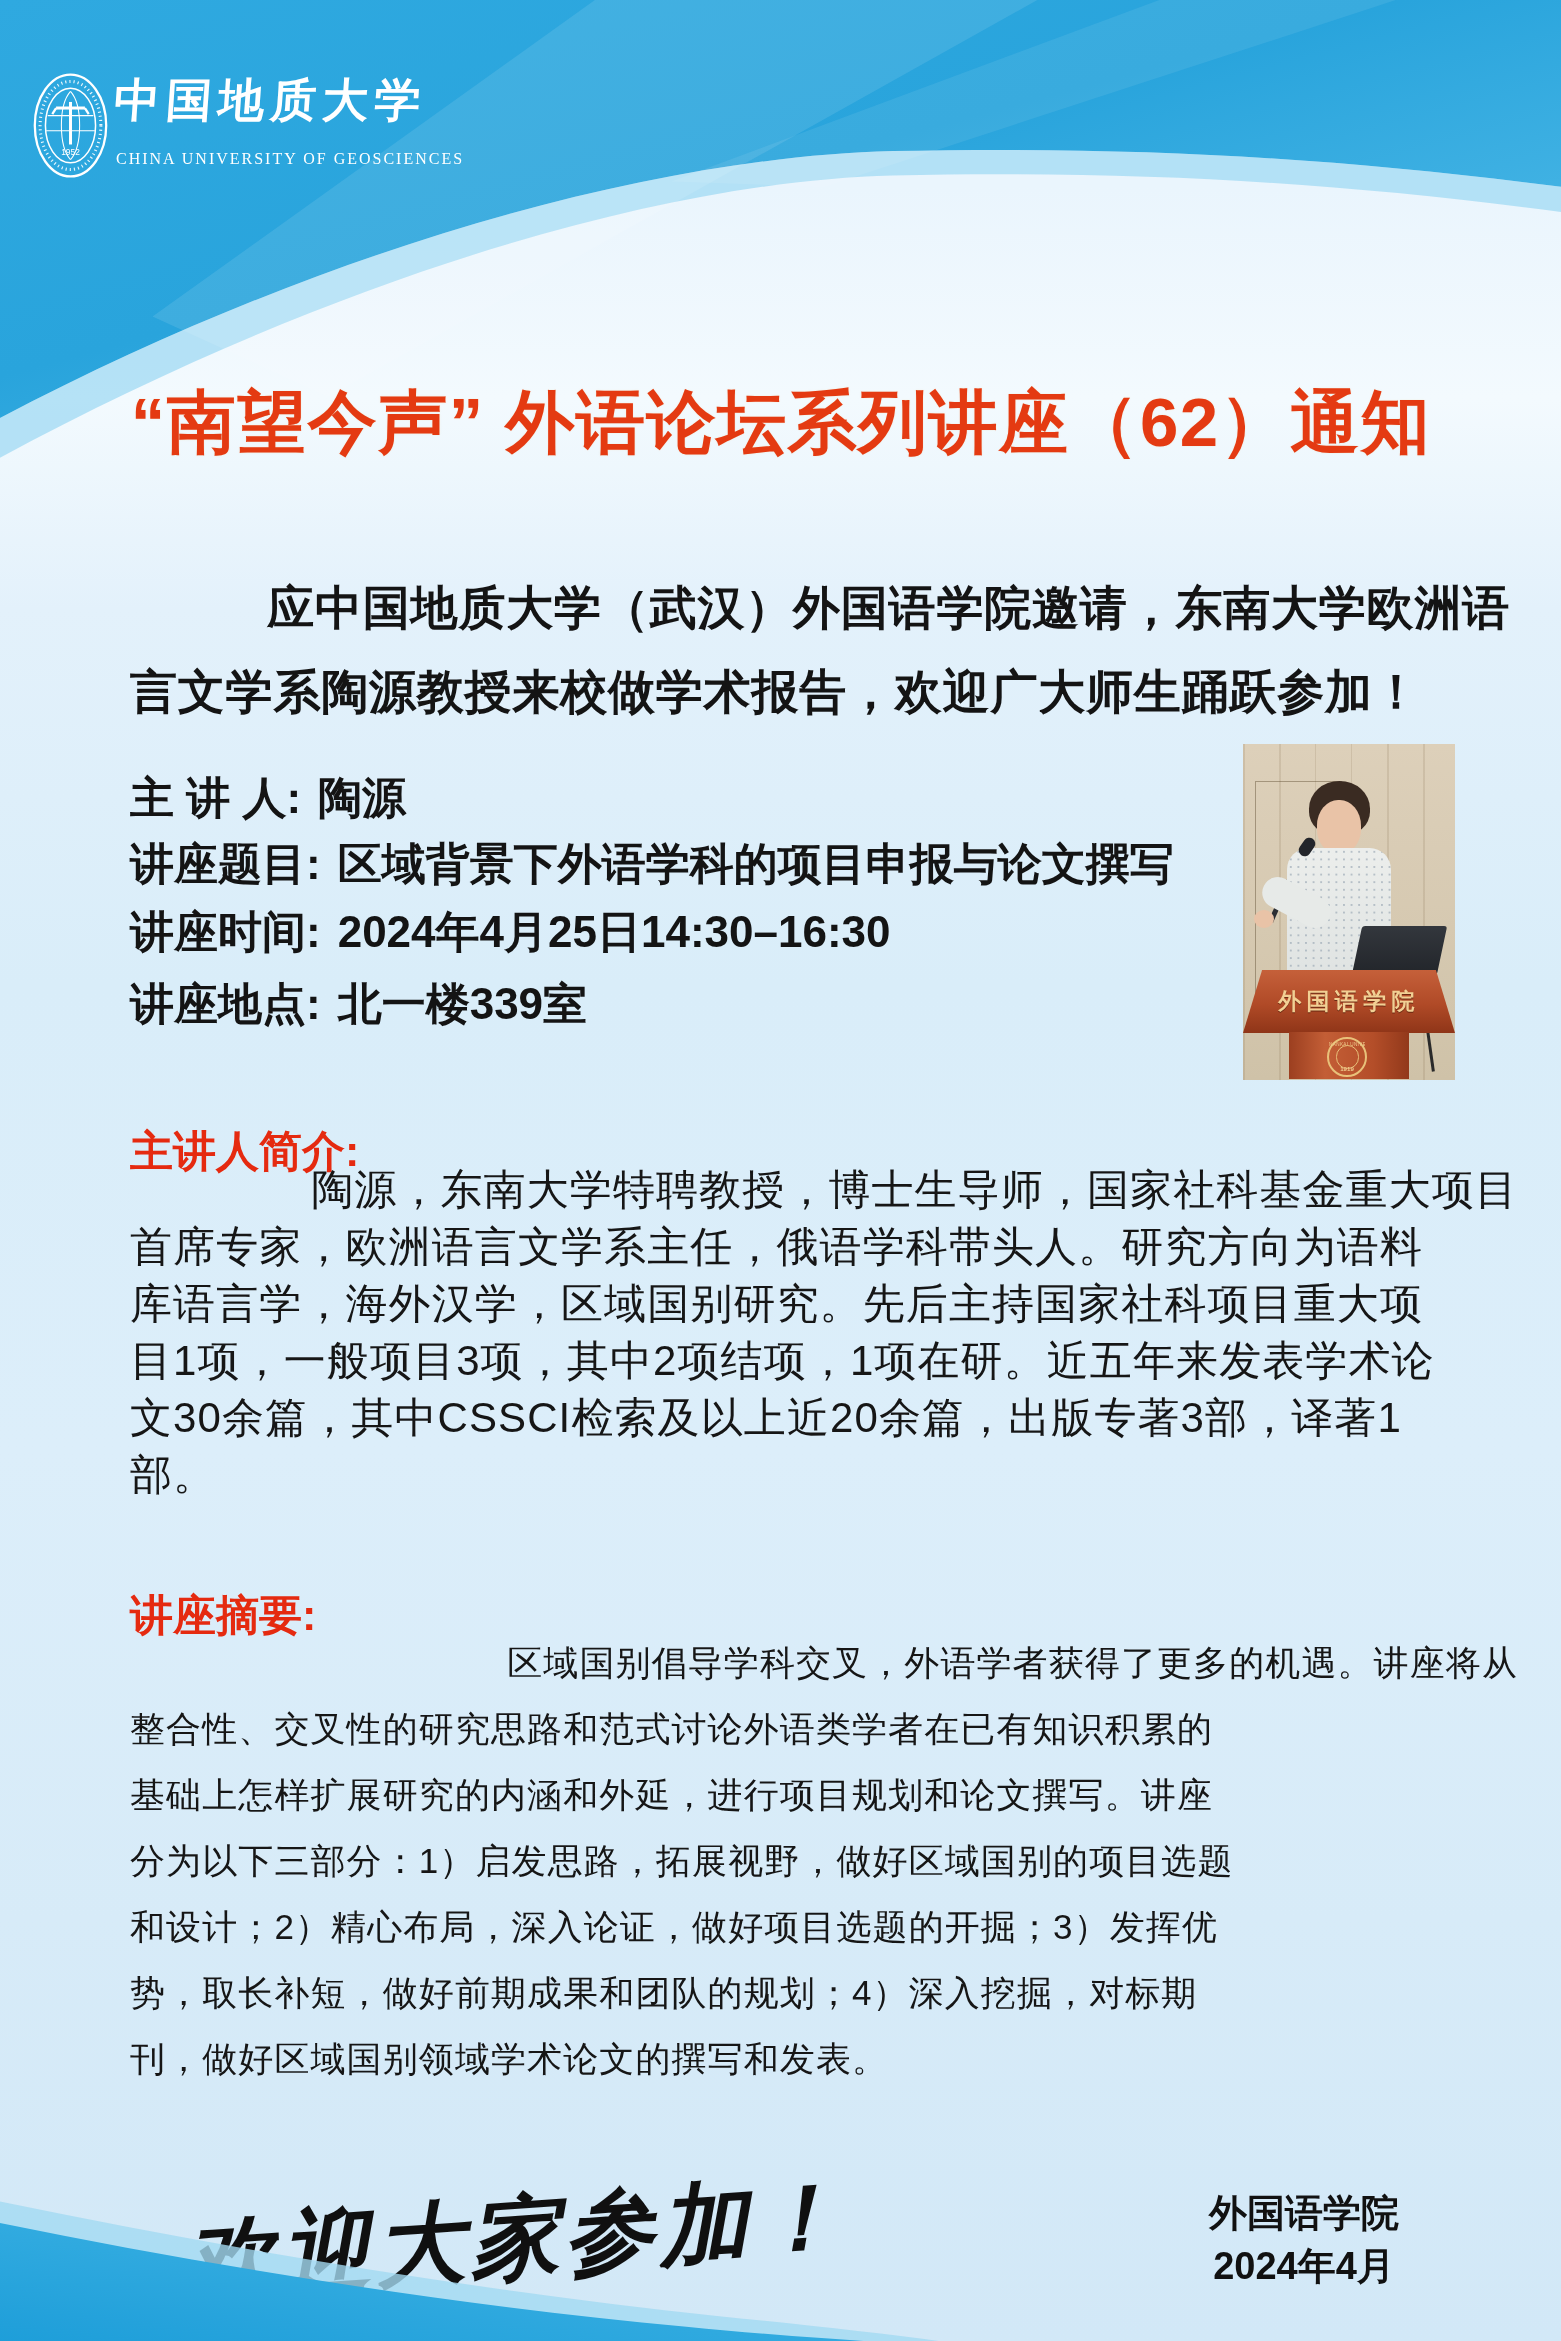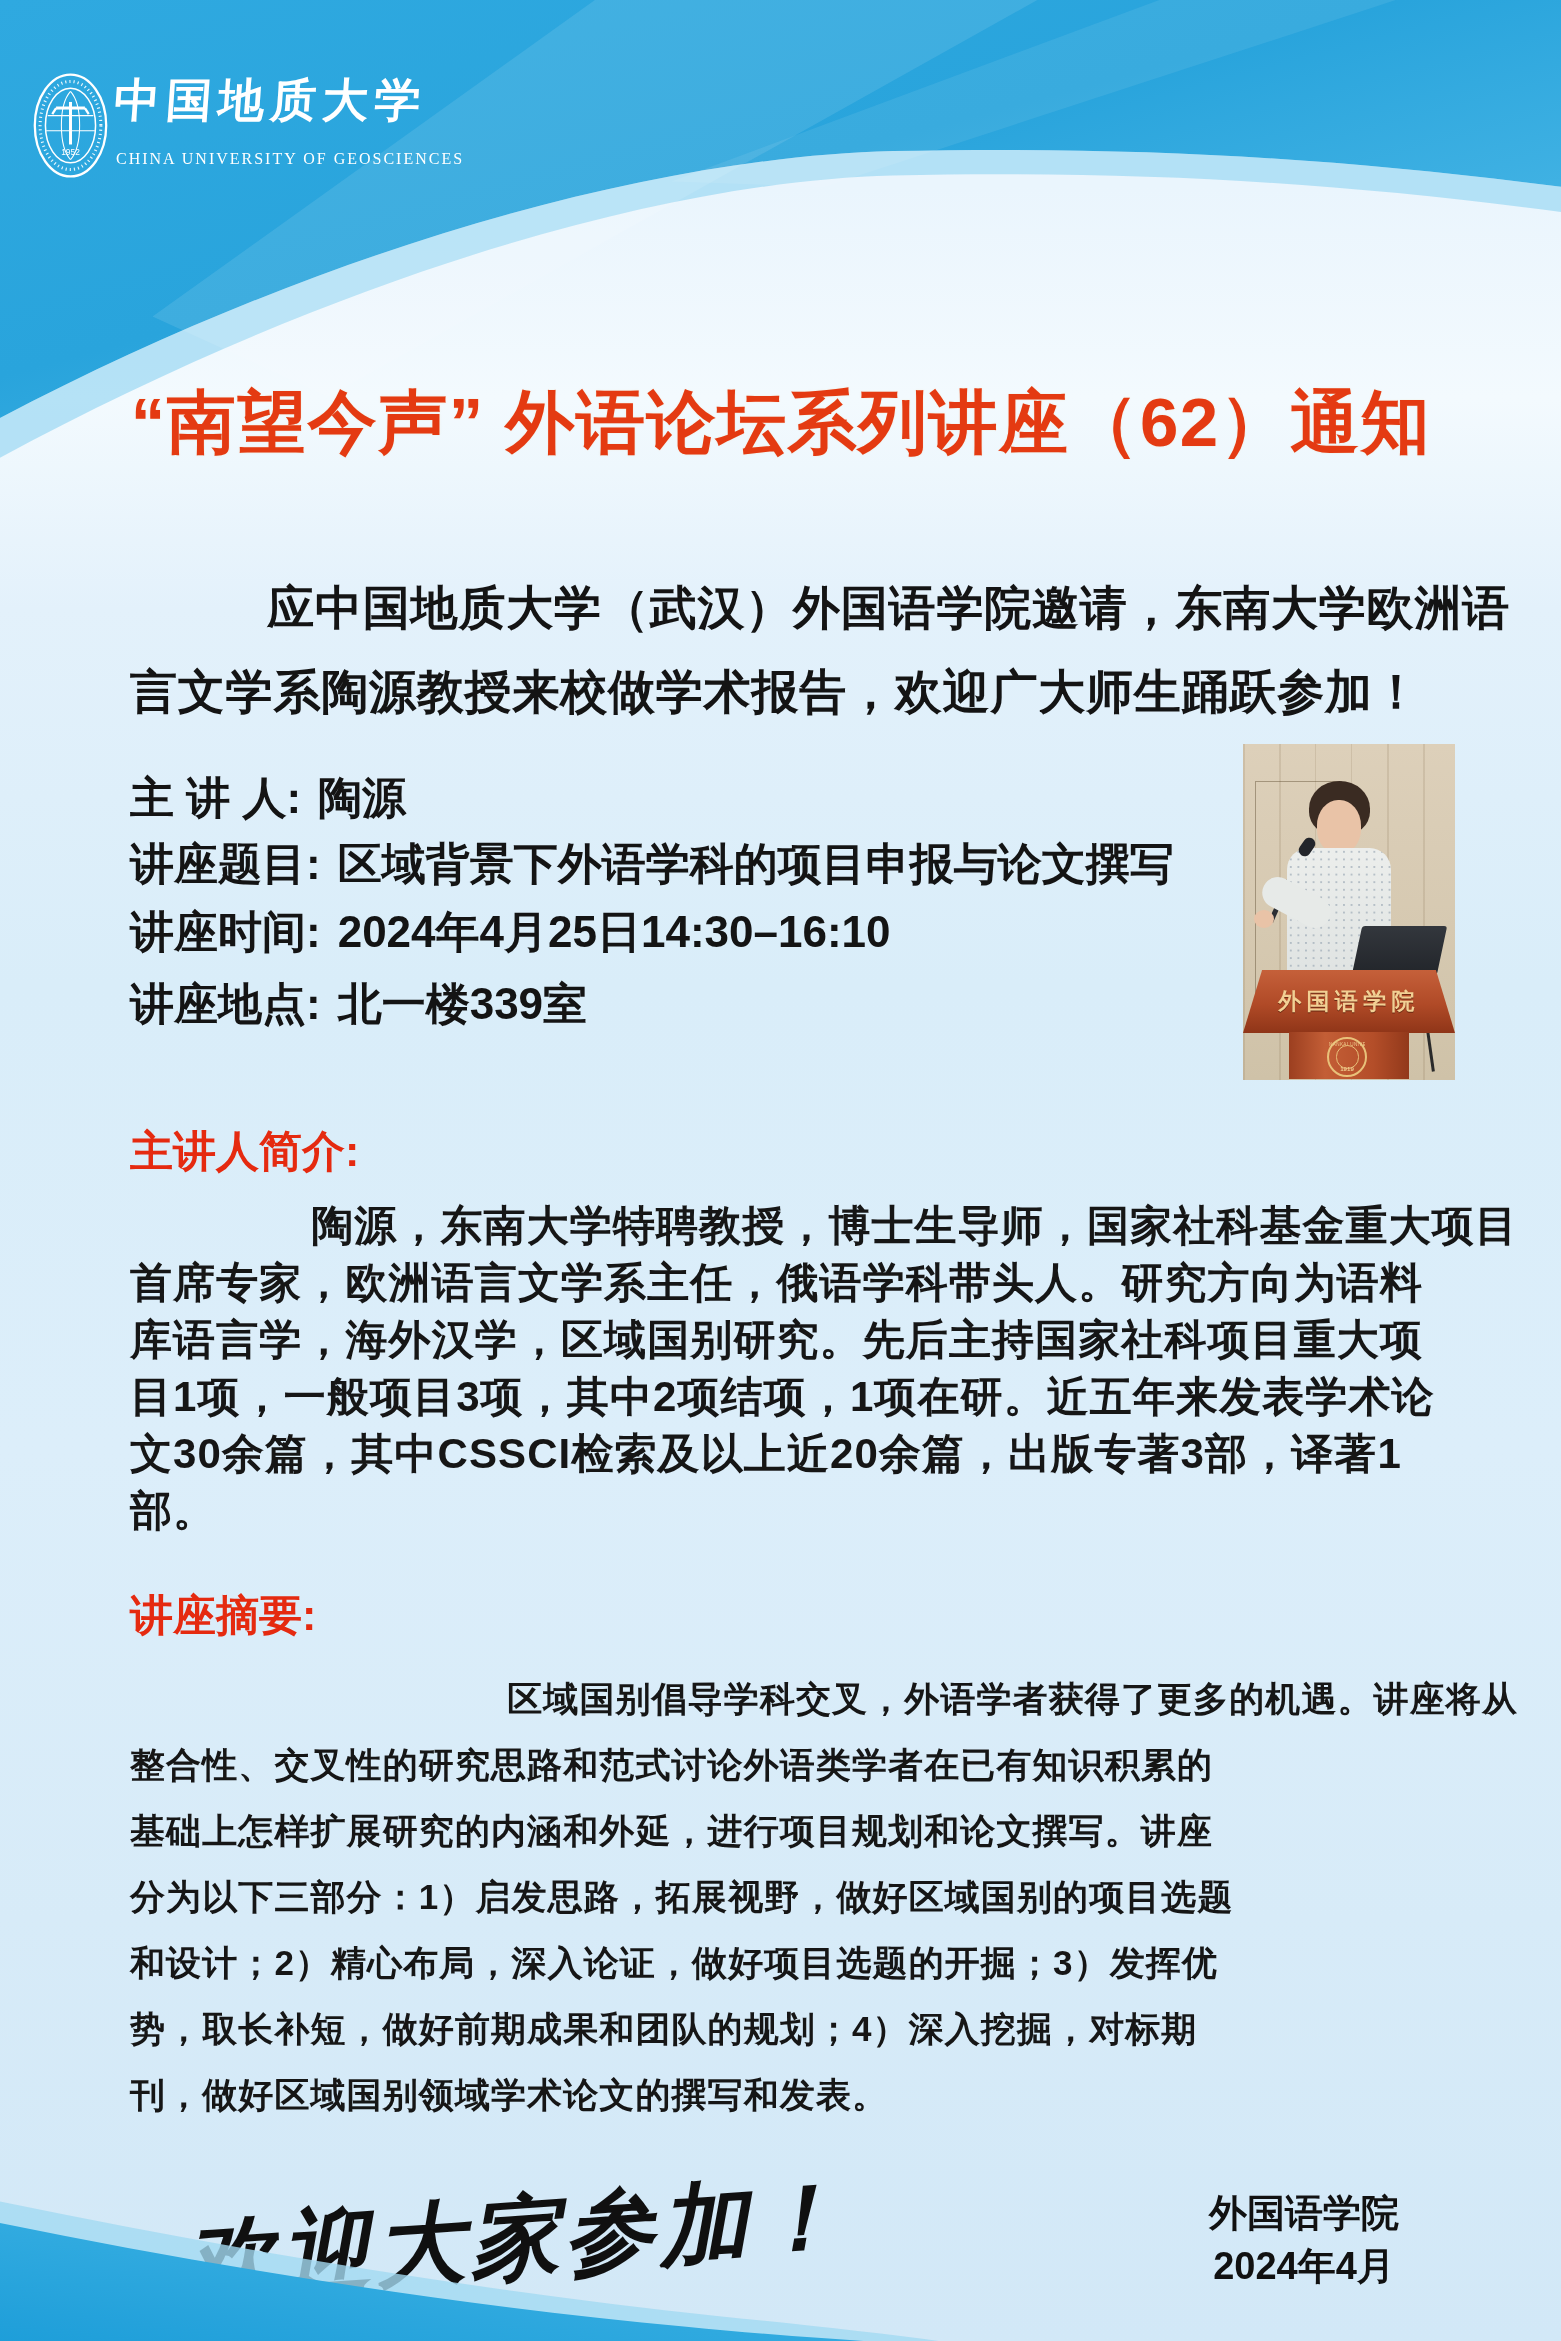--- a/index.html
+++ b/index.html
@@ -114,21 +114,21 @@
   .cable{position:absolute;left:182px;top:229px;width:3.1px;height:99px;
     background:#2a2a2a;transform:rotate(-8deg);}
 
   
   .sec-heading{
     position:absolute;left:130px;
     font-size:43px;font-weight:bold;color:#e52a10;white-space:nowrap;margin-top:19px;
   }
   .h-bio{top:1104px;}
   .h-abs{top:1568px;}
-  .para{position:absolute;left:130px;width:1388px;font-weight:bold;color:#161616;margin-top:36px;}
+  .para{position:absolute;left:130px;width:1388px;font-weight:normal;color:#161616;}
   .bio-para{top:1161px;font-size:42px;line-height:57px;letter-spacing:1.1px;}
   .abs-para{top:1630px;font-size:35px;line-height:66px;letter-spacing:1.1px;}
   .para .ln{white-space:nowrap;}
 
   
   .welcome{
     position:absolute;left:185px;top:2178px;
     font-family:"DejaVu Serif",serif;font-style:italic;font-weight:bold;
     font-size:90px;color:#101010;letter-spacing:4.6px;
     transform:rotate(-4deg);white-space:nowrap;
@@ -189,21 +189,21 @@
   </div>
 
   <div class="details">
     <div class="detail-row dr0">
       <span class="lbl">主 讲 人:</span><span>陶源</span>
     </div>
     <div class="detail-row dr1">
       <span class="lbl">讲座题目:</span><span>区域背景下外语学科的项目申报与论文撰写</span>
     </div>
     <div class="detail-row dr2">
-      <span class="lbl">讲座时间:</span><span>2024年4月25日14:30–16:10</span>
+      <span class="lbl">讲座时间:</span><span>2024年4月25日14:30–16:30</span>
     </div>
     <div class="detail-row dr3">
       <span class="lbl">讲座地点:</span><span>北一楼339室</span>
     </div>
   </div>
 
   <div class="photo">
     <div class="wall-frame"></div>
     <div class="mic-stand"></div>
     <div class="hair"></div>

